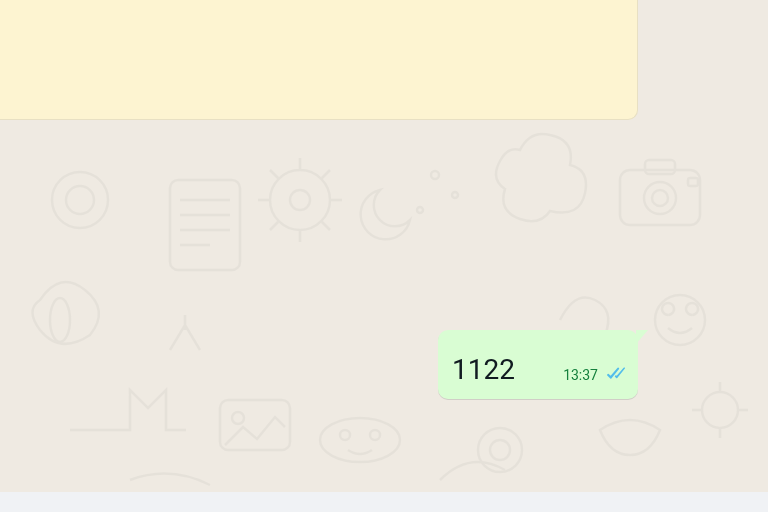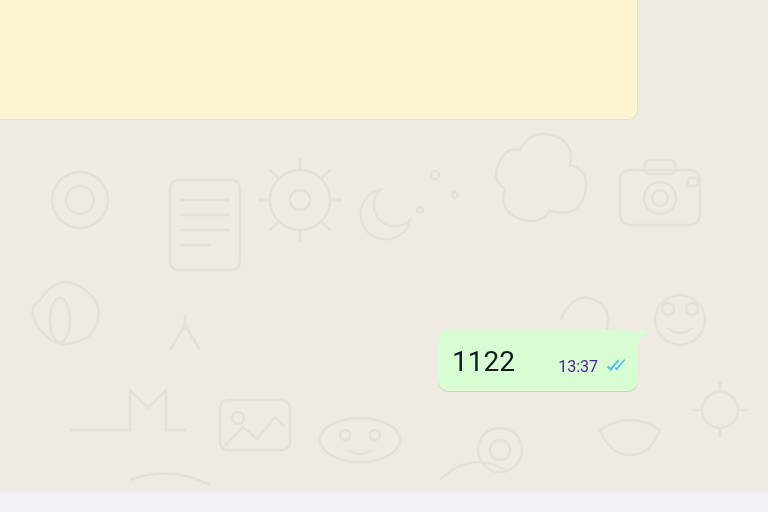--- a/index.html
+++ b/index.html
@@ -39,21 +39,21 @@
       border-left: none;
       border-bottom-right-radius: 10px;
       border-bottom-left-radius: 0;
     }
     .outgoing-bubble {
       position: absolute;
       right: 130px;
       top: 330px;
       background: #d9fdd3;
       border-radius: 10px;
-      padding: 12px 12px 10px 14px;
+      padding: 20px 12px 10px 14px;
       min-width: 200px;
       box-shadow: 0 1px 0.5px rgba(11,20,26,0.13);
     }
     .outgoing-bubble::after {
       content: "";
       position: absolute;
       top: 0;
       right: -10px;
       width: 0;
       height: 0;
@@ -73,22 +73,22 @@
       display: inline-flex;
       align-items: center;
       gap: 4px;
       vertical-align: bottom;
       position: relative;
       top: 6px;
       float: right;
       margin-top: 10px;
     }
     .msg-time {
-      font-size: 16px;
-      color: #4c1d95;
+      font-size: 14px;
+      color: #15803d;
       line-height: 1;
     }
     .ticks {
       width: 24px;
       height: 18px;
     }
     .input-bar {
       position: absolute;
       left: 0;
       right: 0;

